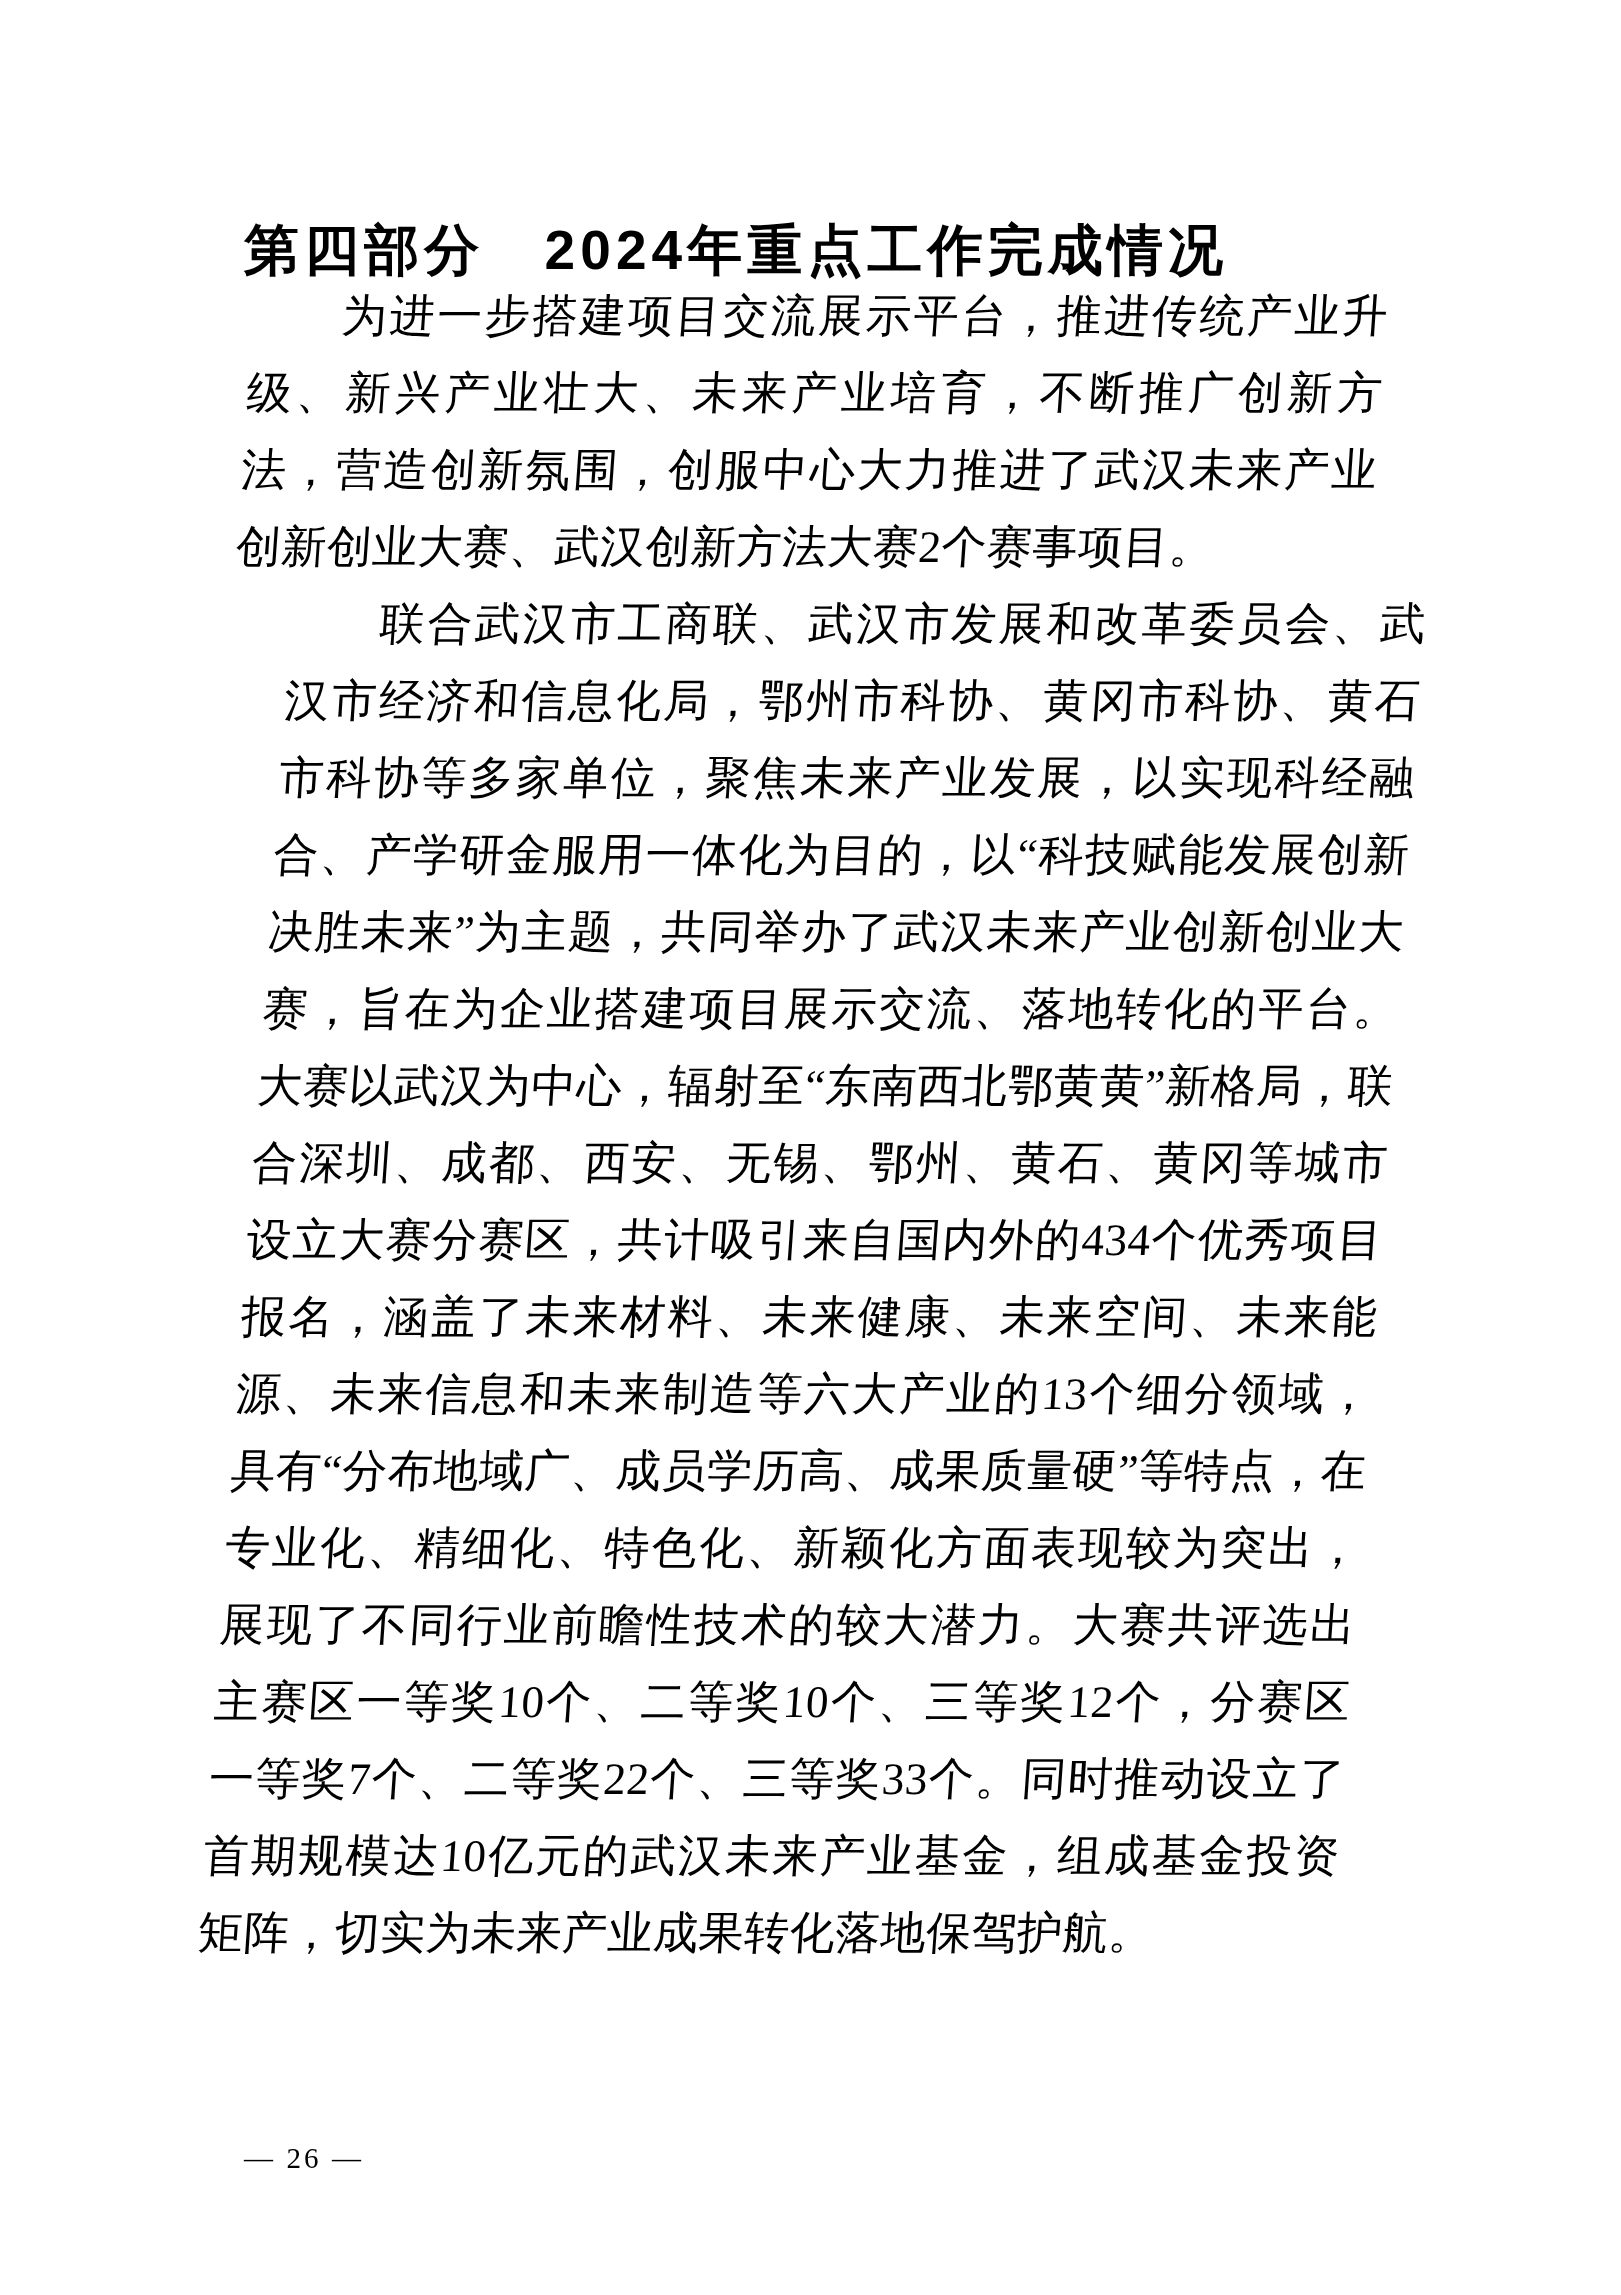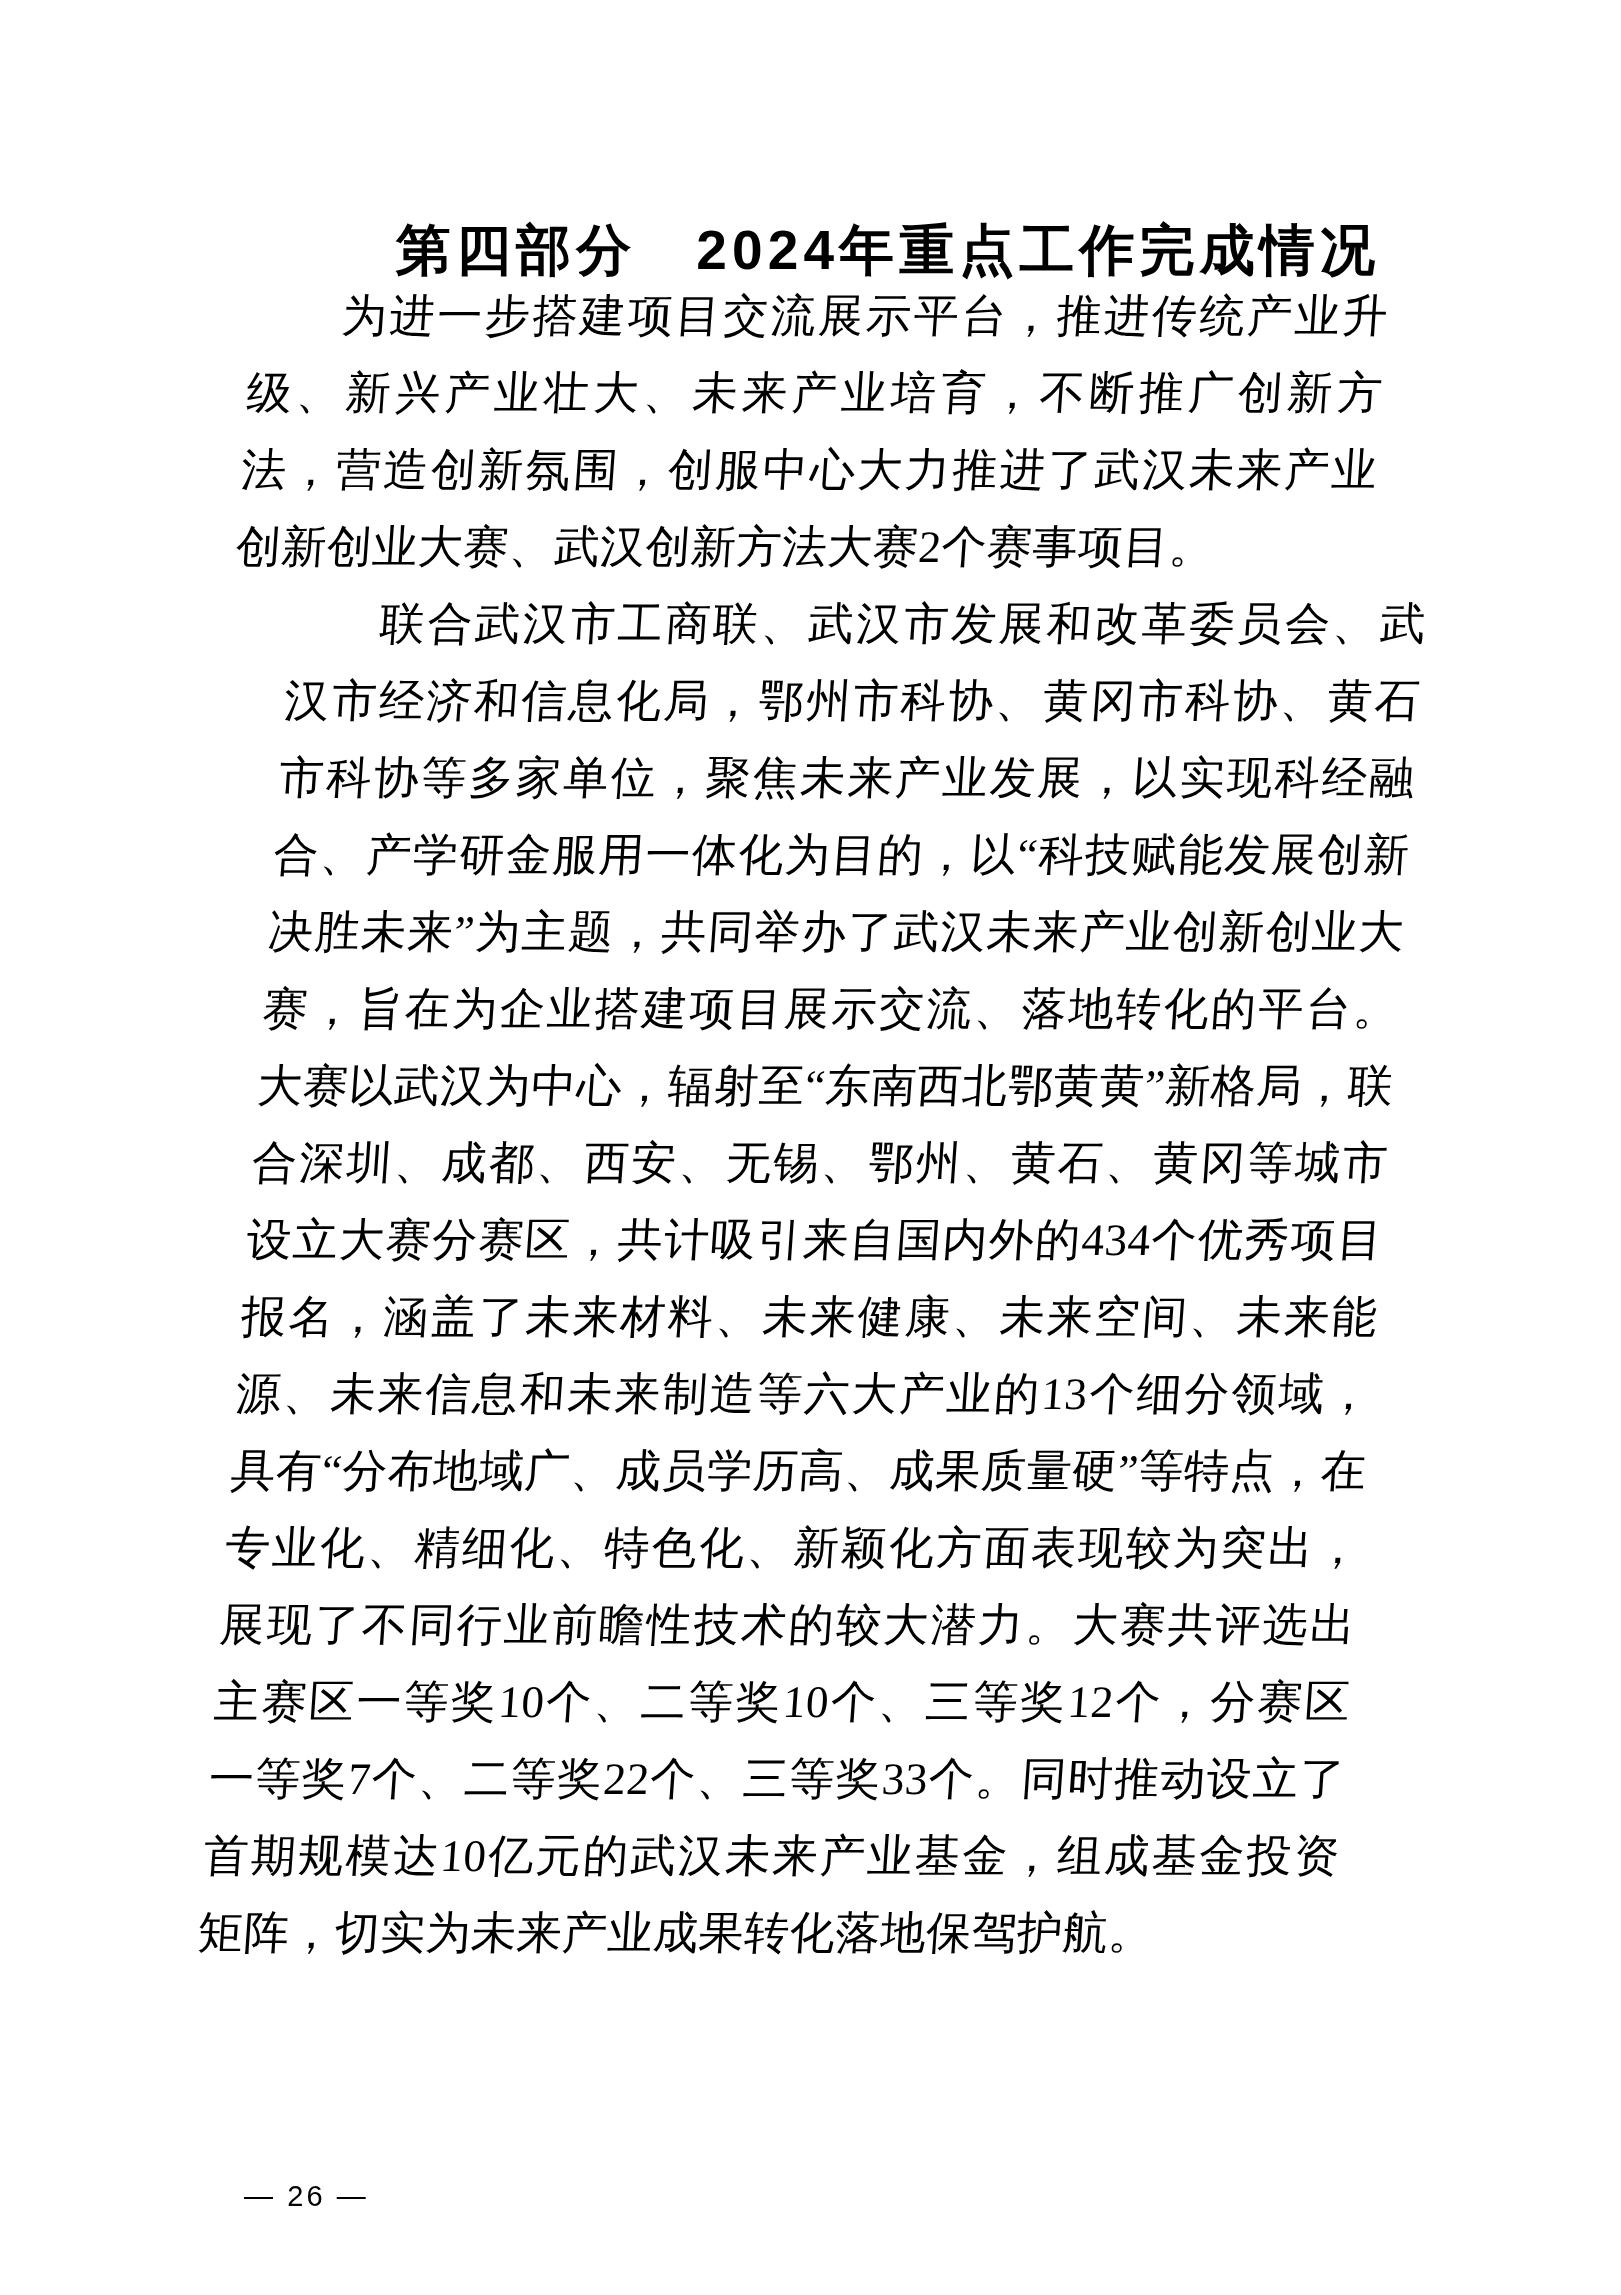--- a/index.html
+++ b/index.html
@@ -16,21 +16,21 @@
     position: relative;
     width: 1622px;
     height: 2295px;
     background: var(--bg-color, #ffffff);
     color: var(--text-color, #000000);
     overflow: hidden;
   }
   
   .doc-title {
     margin: 223px 242px 0 244px;
-    text-align: right;
+    text-align: left;
     font-family: "Liberation Sans", sans-serif;
     font-weight: 700;
     font-size: 55px;
     line-height: 55px;
     letter-spacing: 5.1px;
     white-space: nowrap;
   }
   
   .section-heading {
     margin: 89px 242px 0 244px;
@@ -50,26 +50,25 @@
     text-align: justify;
     text-indent: 2em;
     letter-spacing: 0.5px;
     transform: skewX(-4deg);
     transform-origin: 50% 50%;
   }
   .page-footer {
     position: absolute;
     left: 244px;
     top: 2143px;
-    font-family: Liberation Sans, sans-serif;
+    font-family: Liberation Serif, serif;
     font-size: 29px;
     line-height: 31px;
     letter-spacing: 3.1px;
     white-space: nowrap;
-    margin-top: 38px;
   }
 </style>
 </head>
 <body>
 
 <div class="page">
 
   <h1 class="doc-title">第四部分　2024年重点工作完成情况</h1>
 
 

